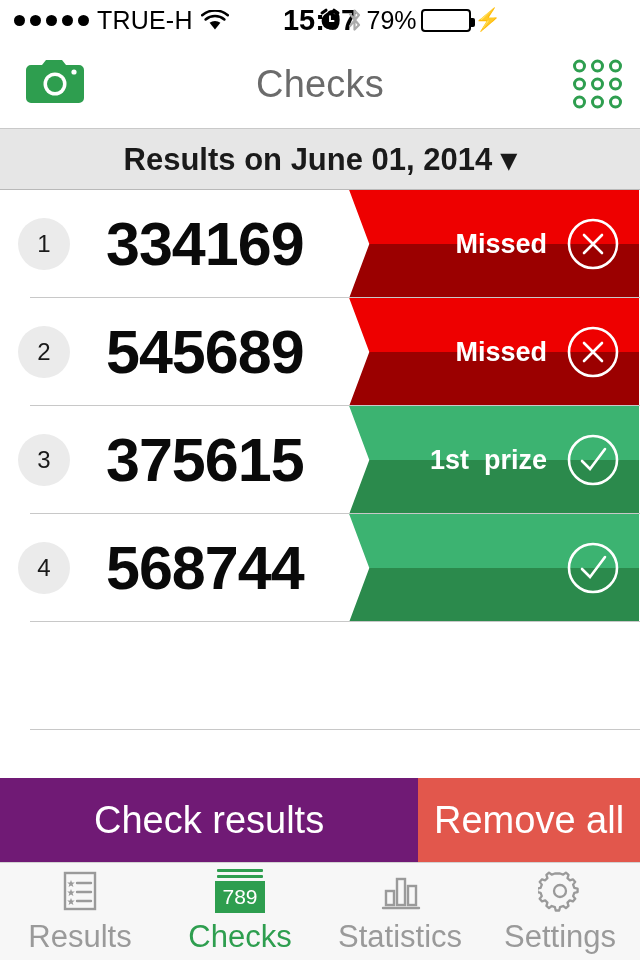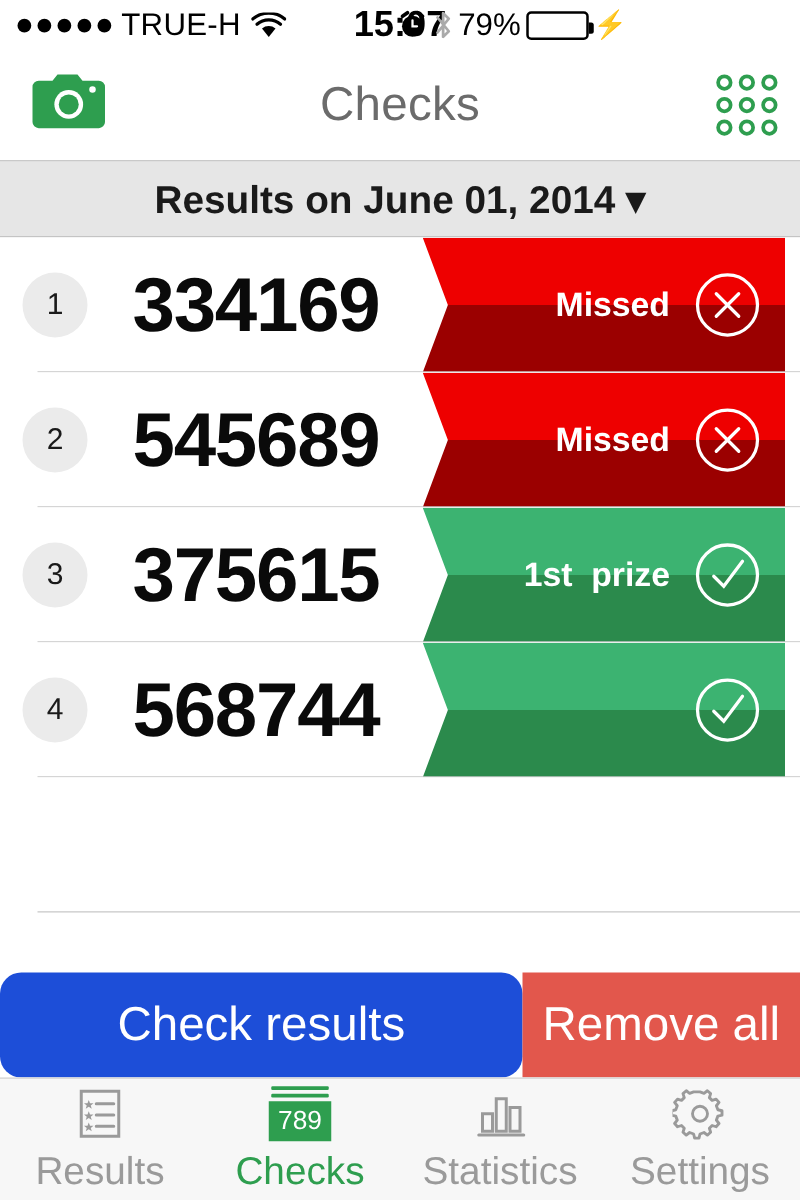--- a/index.html
+++ b/index.html
@@ -62,41 +62,41 @@
     position: absolute; left: 18px; top: 50%; transform: translateY(-50%);
     width: 52px; height: 52px; border-radius: 50%; background: #ebebeb;
     display: flex; align-items: center; justify-content: center;
     font-size: 24px; color: #1a1a1a;
   }
   .row-number-text {
     position: absolute; left: 106px; top: 50%; transform: translateY(-50%);
     font-size: 61px; font-weight: bold; color: #0a0a0a; letter-spacing: -1px;
   }
   .band {
-    position: absolute; top: 0; right: 12px; width: 310px; height: 108px;
+    position: absolute; top: 0; right: 1px; width: 310px; height: 108px;
     clip-path: polygon(6.5% 0, 100% 0, 100% 100%, 6.5% 100%, 13% 50%);
   }
   .band-top { position: absolute; top: 0; left: 0; width: 100%; height: 50%; }
   .band-bot { position: absolute; top: 50%; left: 0; width: 100%; height: 50%; }
   .band-label {
     position: absolute; top: 50%; transform: translateY(-50%);
     right: 92px; font-size: 27px; font-weight: bold; color: #ffffff;
     white-space: pre;
   }
   .band-icon {
     position: absolute; top: 50%; right: 18px; transform: translateY(-50%);
     width: 56px; height: 56px;
   }
   .empty-row { position: relative; width: 640px; height: 108px; background: #fff; }
 
   
   .actions { position: absolute; left: 0; top: 778px; width: 640px; height: 84px; display: flex; }
   .btn { display: flex; align-items: center; justify-content: center;
          font-size: 38px; color: #ffffff; cursor: pointer; }
-  .btn-check { width: 456px; background: #1d4ed8; border-radius: 17px; }
+  .btn-check { width: 456px; background: #701a75; }
   .btn-remove { width: 242px; background: #e2574c; }
 
   
   .tabbar {
     position: absolute; left: 0; top: 862px; width: 640px; height: 98px;
     background: #f7f7f7; border-top: 1px solid #d2d2d2; display: flex;
   }
   .tab { flex: 1; display: flex; flex-direction: column; align-items: center;
          justify-content: center; gap: 6px; cursor: pointer; }
   .tab-icon { height: 44px; display: flex; align-items: center; justify-content: center; }

